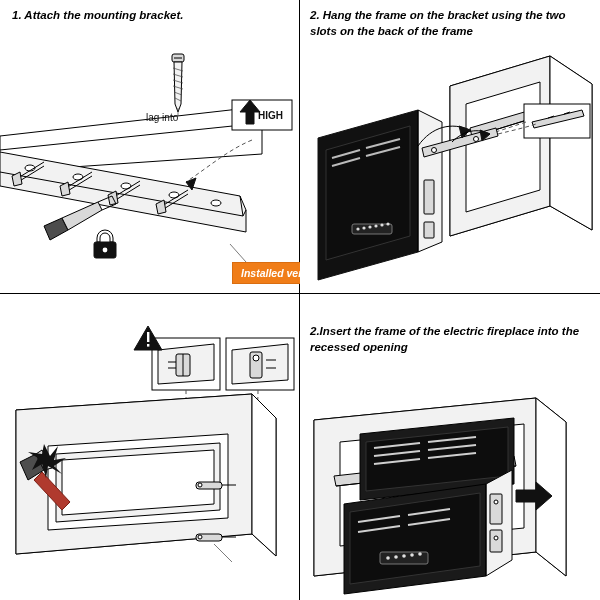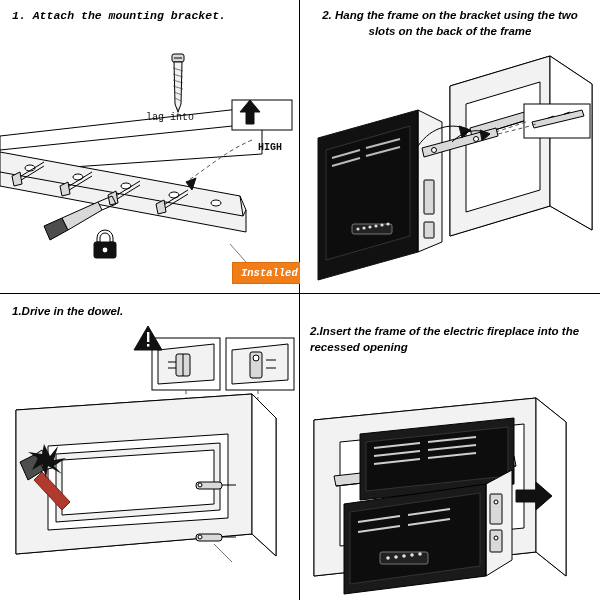--- a/index.html
+++ b/index.html
@@ -15,21 +15,21 @@
     width: 600px;
     height: 600px;
     background: #ffffff;
     overflow: hidden;
   }
   .quad {
     position: absolute;
     box-sizing: border-box;
     overflow: hidden;
   }
-  .q-tl { left: 0; top: 0; width: 300px; height: 294px; font-family: Liberation Mono, monospace; }
+  .q-tl { left: 0; top: 0; width: 300px; height: 294px; }
   .q-tr { left: 300px; top: 0; width: 300px; height: 294px; }
   .q-bl { left: 0; top: 294px; width: 300px; height: 306px; }
   .q-br { left: 300px; top: 294px; width: 300px; height: 306px; }
 
   .divider-v {
     position: absolute;
     left: 299px;
     top: 0;
     width: 1px;
     height: 600px;
@@ -46,21 +46,21 @@
 
   .step-title {
     position: absolute;
     font-weight: bold;
     font-style: italic;
     font-size: 11.5px;
     color: #000;
     line-height: 1.35;
   }
   .t-tl { left: 12px; top: 8px; width: 270px; }
-  .t-tr { left: 10px; top: 8px; width: 280px; text-align: center; }
+  .t-tr { left: 10px; top: 8px; width: 280px; }
   .t-bl { left: 12px; top: 10px; width: 270px; }
   .t-br { left: 10px; top: 10px; width: 280px; margin-top: 20px; }
 
   .banner {
     position: absolute;
     background: #f07d18;
     color: #ffffff;
     font-weight: bold;
     font-style: italic;
     font-size: 10.5px;
@@ -77,21 +77,20 @@
     font-size: 10px;
     color: #111;
   }
   .high-label {
     position: absolute;
     left: 258px;
     top: 110px;
     font-size: 10px;
     font-weight: bold;
     color: #111;
-    margin-top: 32px;
   }
 
   svg { display: block; }
   .ink { stroke: #000; fill: none; stroke-width: 1; }
   .ink-thin { stroke: #444; fill: none; stroke-width: 0.7; }
   .fill-w { fill: #ffffff; stroke: #000; stroke-width: 1; }
   .fill-l { fill: #f2f2f2; stroke: #000; stroke-width: 1; }
   .fill-m { fill: #d9d9d9; stroke: #000; stroke-width: 1; }
   .fill-d { fill: #4d4d4d; stroke: #000; stroke-width: 1; }
   .fill-k { fill: #111111; stroke: #111111; stroke-width: 1; }
@@ -259,21 +258,20 @@
         <polygon class="fill-k" points="170,130 159,126 162,138"></polygon>
         <path class="ink" d="M152 142 C164 130 178 128 190 134" stroke-width="1.2"></path>
         <polygon class="fill-k" points="190,134 180,130 182,141"></polygon>
       </g>
 
       <path class="dash" d="M198 134 C214 130 224 128 236 124"></path>
     </svg>
   </div>
 
   <div class="quad q-bl">
-    <div class="step-title t-bl">1.Drive in the dowel.</div>
 
     <svg width="300" height="306" viewBox="0 0 300 306">
 
       <g>
         <rect class="fill-w" x="152" y="44" width="68" height="52"></rect>
         <polygon class="fill-l" points="158,56 214,50 214,86 158,90"></polygon>
         <rect class="fill-m" x="176" y="60" width="14" height="22" rx="2"></rect>
         <line class="ink" x1="183" y1="60" x2="183" y2="82"></line>
         <path class="ink" d="M168 68 h8 M168 74 h8"></path>
       </g>

